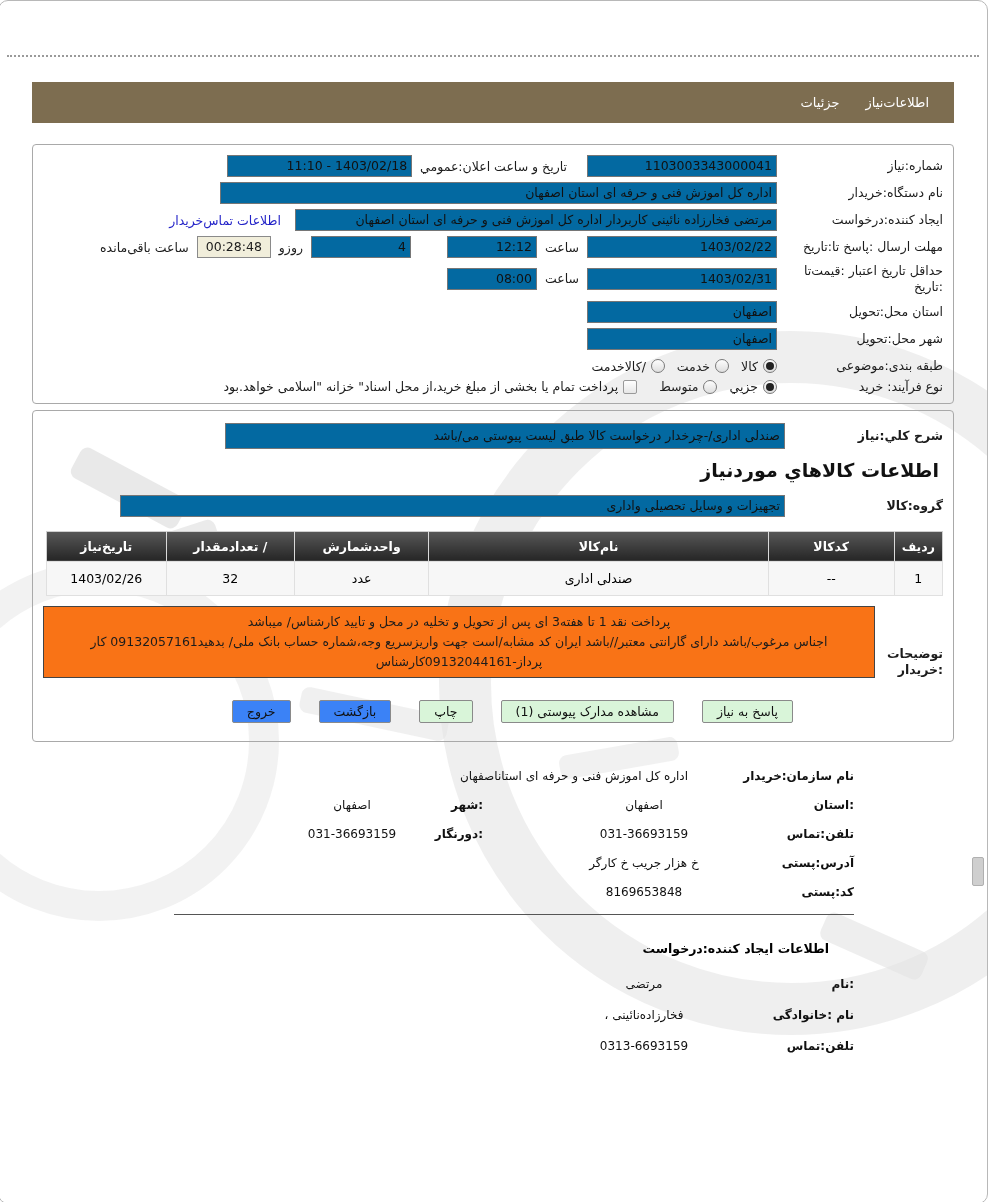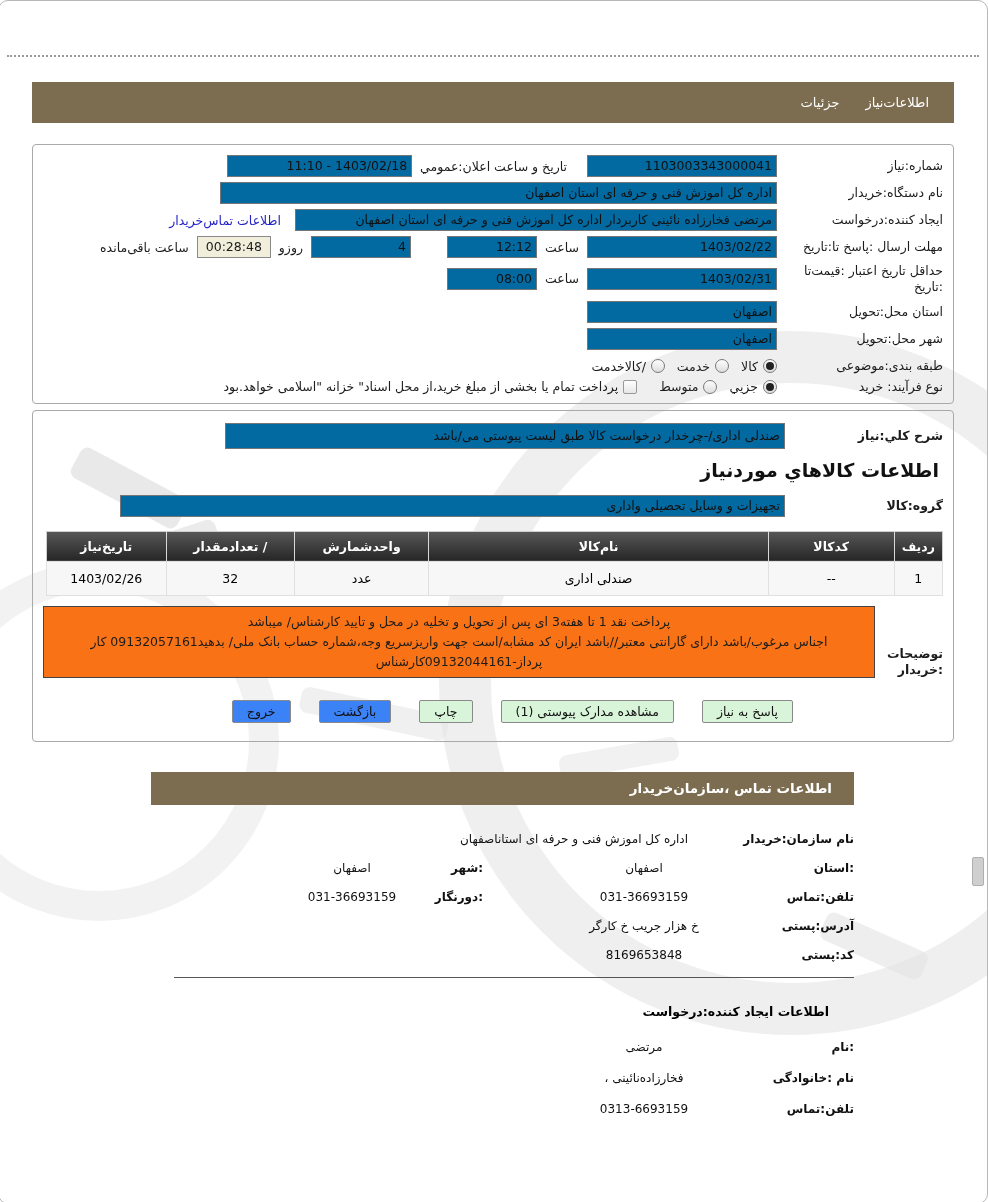--- a/index.html
+++ b/index.html
@@ -199,23 +199,20 @@
 
       <div class="btnrow">
         <div class="btn green">پاسخ به نیاز</div>
         <div class="btn green">مشاهده مدارک پیوستی (1)</div>
         <div class="btn green">چاپ</div>
         <div class="btn pink">بازگشت</div>
         <div class="btn pink">خروج</div>
       </div>
     </div>
 
-    <div class="bar bar2">
-      <span>اطلاعات  تماس ،سازمان‌خریدار</span>
-    </div>
 
     <div style="margin-top:26px;">
       <div class="crow">
         <div class="clbl">نام سازمان:خریدار</div>
         <div class="cval wide">اداره کل اموزش فنی و حرفه ای استاناصفهان</div>
       </div>
       <div class="crow">
         <div class="clbl">:استان</div>
         <div class="cval">اصفهان</div>
         <div class="csp"></div>

